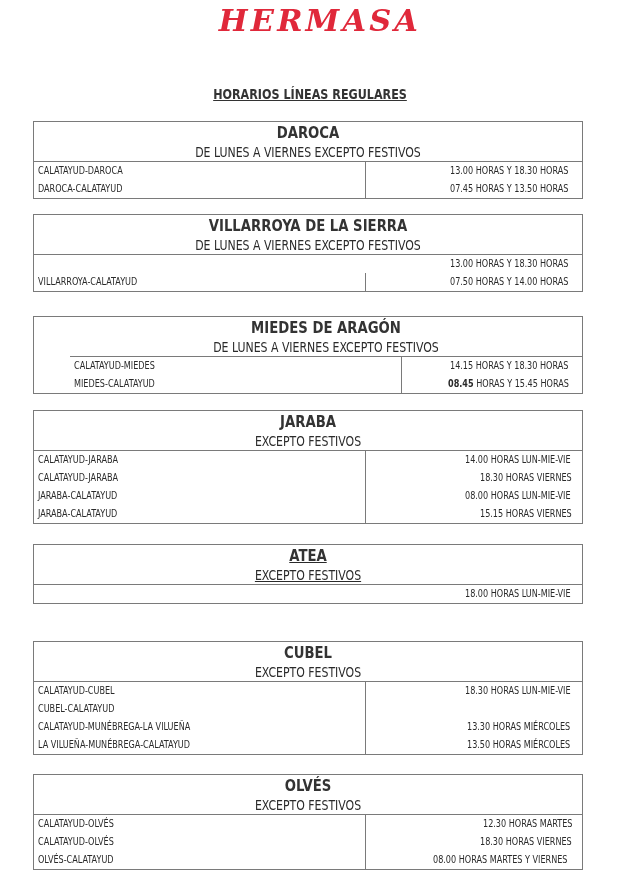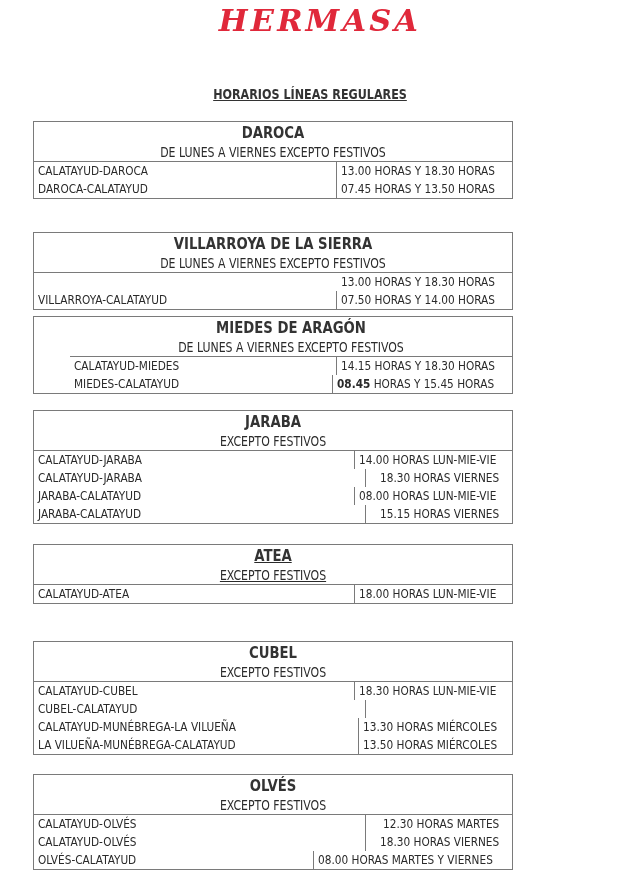--- a/index.html
+++ b/index.html
@@ -1,23 +1,23 @@
 <!DOCTYPE html>
 <html><head>
 <meta charset="utf-8">
 <style>
   html, body { margin:0; padding:0; background:#fff; }
   body { width:640px; height:881px; position:relative; overflow:hidden; font-family:"DejaVu Sans Condensed","DejaVu Sans", sans-serif; color:#2a2a2a; }
   .logo { position:absolute; left:0; width:640px; top:4px; text-align:center; font-family:"DejaVu Serif", serif; font-style:italic; font-weight:bold; font-size:29px; letter-spacing:3px; color:#e0283a; transform:scaleX(1.05); }
   .doc-title { position:absolute; left:0; width:620px; top:86px; text-align:center; font-size:13.5px; font-weight:bold; text-decoration:underline; color:#333; transform:scaleX(0.92); }
-  .tbl { position:absolute; left:33px; width:480px; border:1px solid #7a7a7a; box-sizing:border-box; }
+  .tbl { position:absolute; left:33px; width:550px; border:1px solid #7a7a7a; box-sizing:border-box; }
   .tbl .hd { text-align:center; border-bottom:1px solid #7a7a7a; padding-top:1px; }
   .tbl .town { font-weight:bold; font-size:16px; line-height:20px; color:#333; transform:scaleX(0.92); }
   .tbl .days { font-size:13.5px; line-height:18px; transform:scaleX(0.9); }
-  .tbl .row { display:flex; font-size:13px; line-height:18px; }
+  .tbl .row { display:flex; font-size:10px; line-height:18px; }
   .tbl .c1 { width:332px; padding-left:4px; box-sizing:border-box; border-right:1px solid #7a7a7a; white-space:nowrap; }
   .tbl .c2 { flex:1; padding-left:4px; white-space:nowrap;text-align:right; }
   .sq { display:inline-block; transform:scaleX(0.9); transform-origin:left center; }
   .b { font-weight:bold; }
 </style>
 </head>
 <body>
 
 <div class="logo">HERMASA</div>
 <div class="doc-title">HORARIOS LÍNEAS REGULARES</div>
@@ -30,21 +30,21 @@
       </div>
       <div class="row">
         <div class="c1"><span class="sq">CALATAYUD-DAROCA</span></div>
         <div class="c2"><span class="sq"><span>13.00 HORAS Y 18.30 HORAS</span></span></div>
       </div>
       <div class="row">
         <div class="c1"><span class="sq">DAROCA-CALATAYUD</span></div>
         <div class="c2"><span class="sq"><span>07.45 HORAS Y 13.50 HORAS</span></span></div>
       </div>
     </div>
-    <div class="tbl" style="top: 232px;">
+    <div class="tbl" style="top: 214px;">
       <div class="hd">
         <div class="town">VILLARROYA DE LA SIERRA</div>
         <div class="days">DE LUNES A VIERNES EXCEPTO FESTIVOS</div>
       </div>
       <div class="row">
         <div class="c2"><span class="sq"><span>13.00 HORAS Y 18.30 HORAS</span></span></div>
       </div>
       <div class="row">
         <div class="c1"><span class="sq">VILLARROYA-CALATAYUD</span></div>
         <div class="c2"><span class="sq"><span>07.50 HORAS Y 14.00 HORAS</span></span></div>
@@ -85,21 +85,20 @@
         <div class="c1"><span class="sq">JARABA-CALATAYUD</span></div>
         <div class="c2"><span class="sq"><span>15.15 HORAS VIERNES</span></span></div>
       </div>
     </div>
     <div class="tbl" style="top: 544px; text-decoration: underline;">
       <div class="hd">
         <div class="town">ATEA</div>
         <div class="days">EXCEPTO FESTIVOS</div>
       </div>
       <div class="row">
-        <div class="c1"><span class="sq">CALATAYUD-ATEA</span></div>
         <div class="c2"><span class="sq"><span>18.00 HORAS LUN-MIE-VIE</span></span></div>
       </div>
     </div>
     <div class="tbl" style="top: 641px;">
       <div class="hd">
         <div class="town">CUBEL</div>
         <div class="days">EXCEPTO FESTIVOS</div>
       </div>
       <div class="row">
         <div class="c1"><span class="sq">CALATAYUD-CUBEL</span></div>

